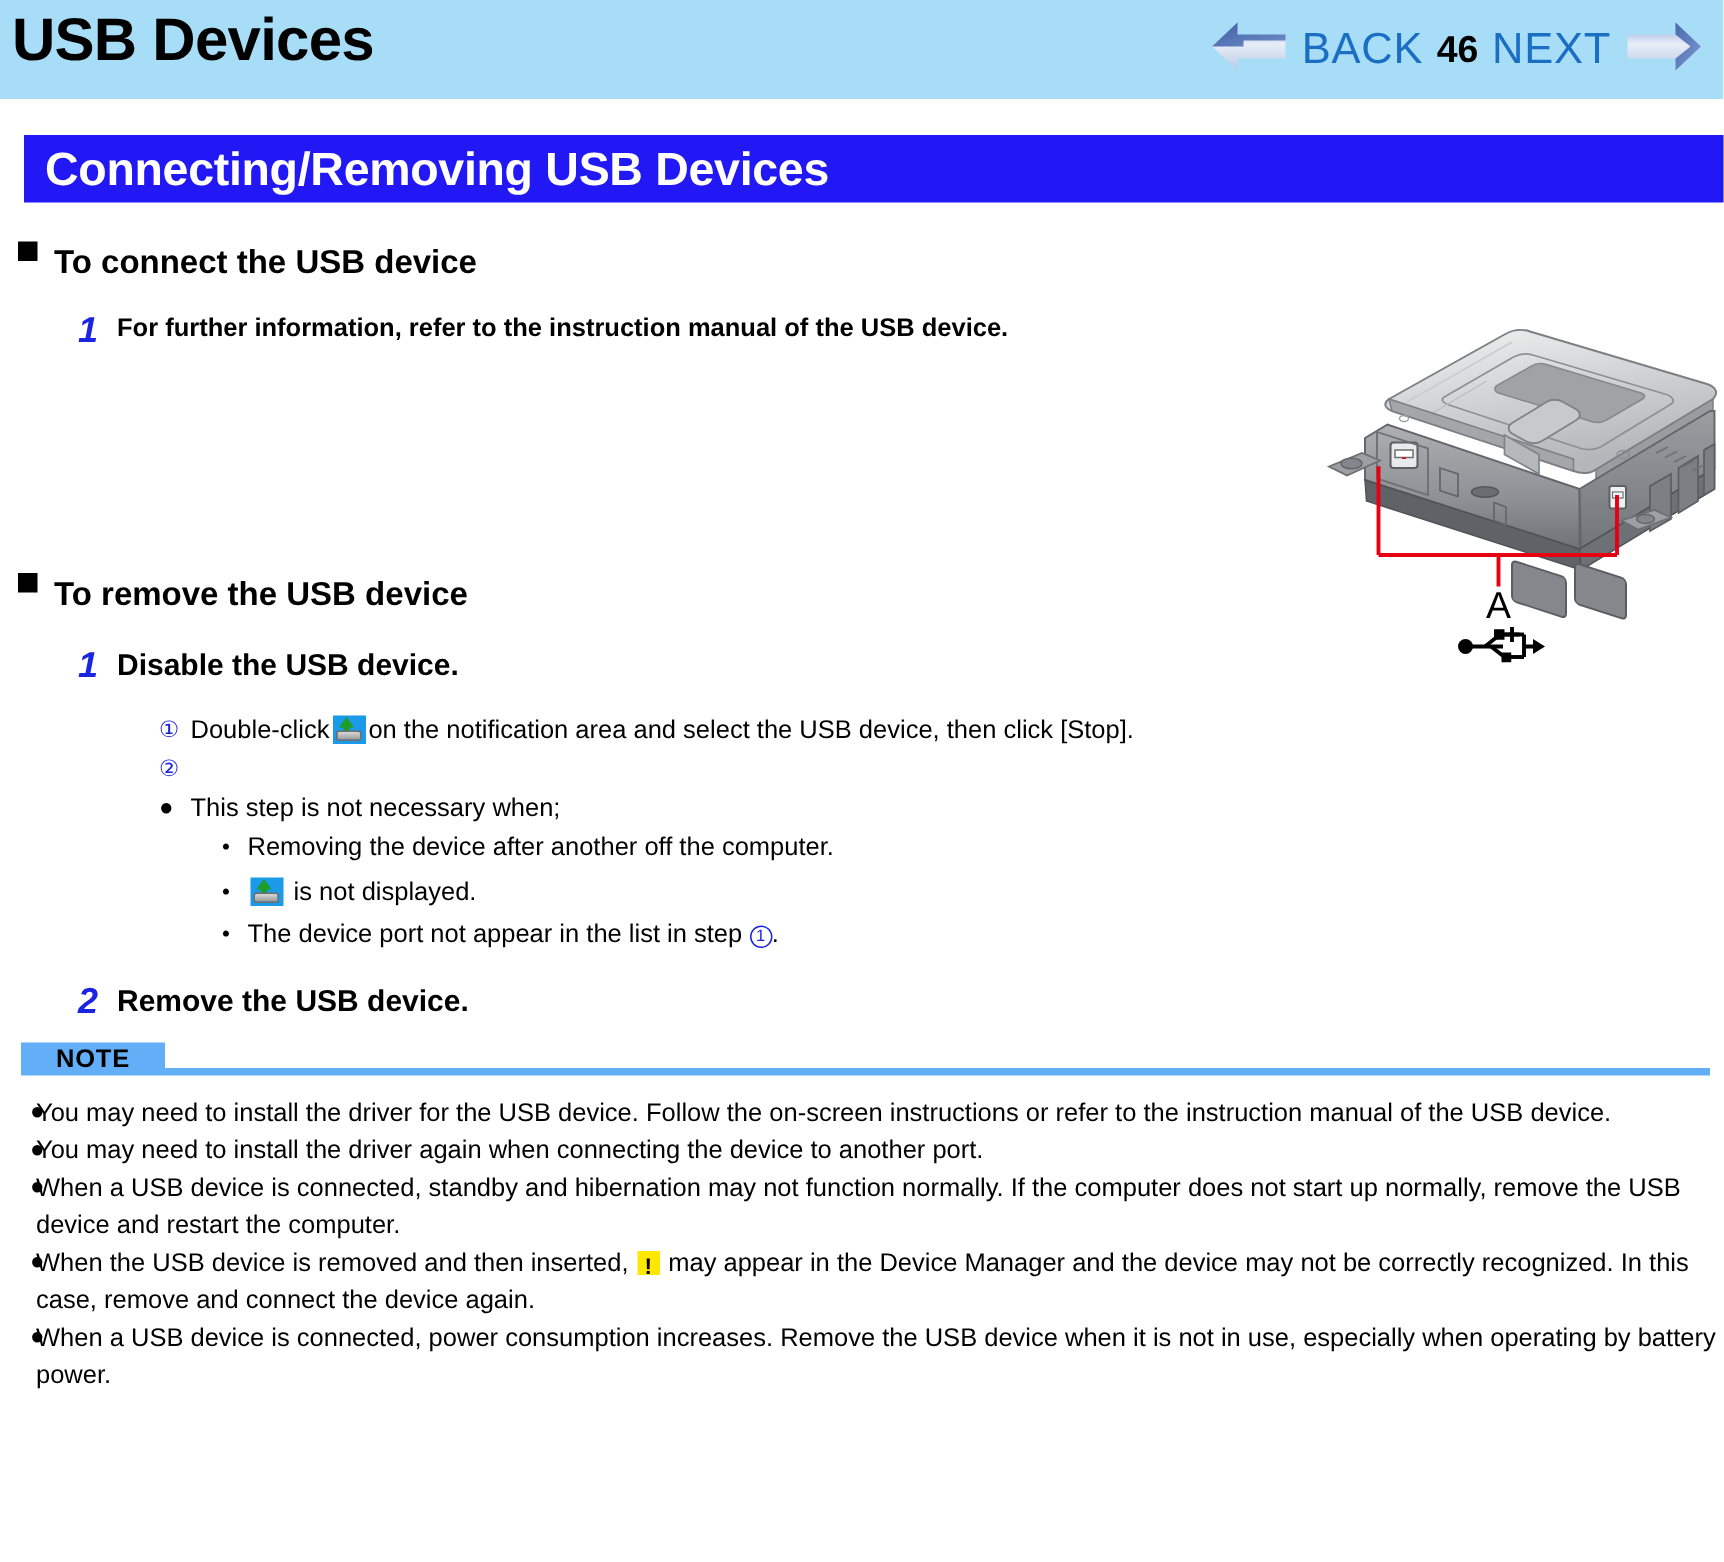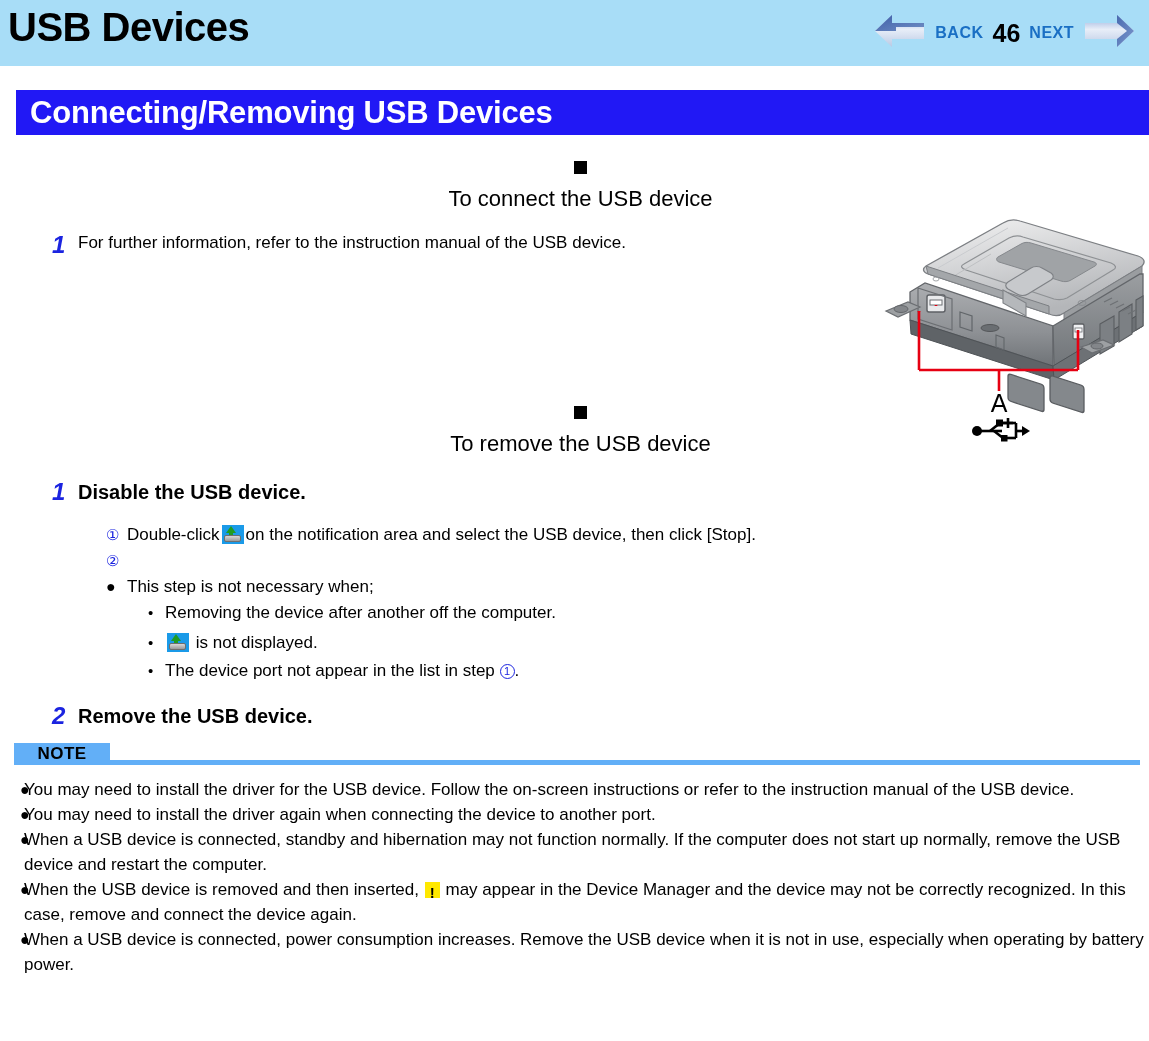--- a/index.html
+++ b/index.html
@@ -35,24 +35,24 @@
   .nav-cluster {
     position: absolute;
     right: 14px; top: 12px;
     height: 42px;
     display: flex;
     align-items: center;
     gap: 9px;
   }
   .nav-arrow { display: block; }
   .nav-label {
-    font-size: 16px;
+    font-size: 29px;
     color: #1a6fc4;
     letter-spacing: 0.5px;
-    font-weight: bold;
+    font-weight: normal;
     line-height: 1;
     white-space: nowrap;
   }
   .nav-page {
     font-size: 25px;
     font-weight: bold;
     color: #000000;
     line-height: 1;
   }
 
@@ -72,26 +72,25 @@
     font-weight: bold;
     letter-spacing: -0.2px;
     white-space: nowrap;
   }
 
   
   .content { position: absolute; left: 0; top: 135px; width: 1149px; }
 
   .sq-head {
     display: flex;
-    align-items: center;
+    align-items: flex-start;
     gap: 11px;
     font-size: 22px;
-    font-weight: normal;
+    font-weight: bold;
     color: #000;
-    flex-direction: column;
   }
   .sq-bullet {
     display: inline-block;
     width: 13px; height: 13px;
     background: #000;
     flex: 0 0 auto;
     position: relative;
     top: -1px;
   }
   .step-row { display: flex; gap: 0; }
@@ -109,21 +108,21 @@
   .step-body { flex: 1 1 auto; }
   .step-title {
     font-size: 20px;
     font-weight: bold;
     line-height: 28px;
     max-width: 760px;
   }
   .step-sub {
     font-size: 17px;
     line-height: 24px;
-    font-weight: normal;
+    font-weight: bold;
   }
 
   .ol-row {
     display: flex;
     font-size: 17px;
     line-height: 26px;
     align-items: flex-start;
   }
   .circ-num {
     flex: 0 0 auto;

